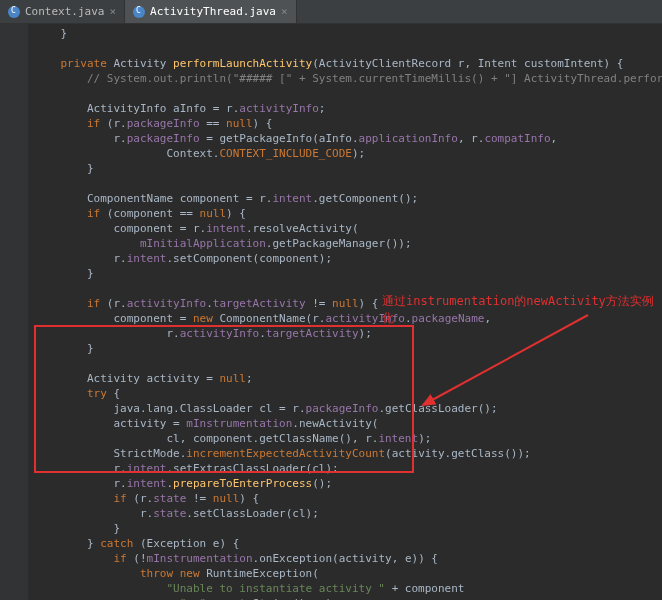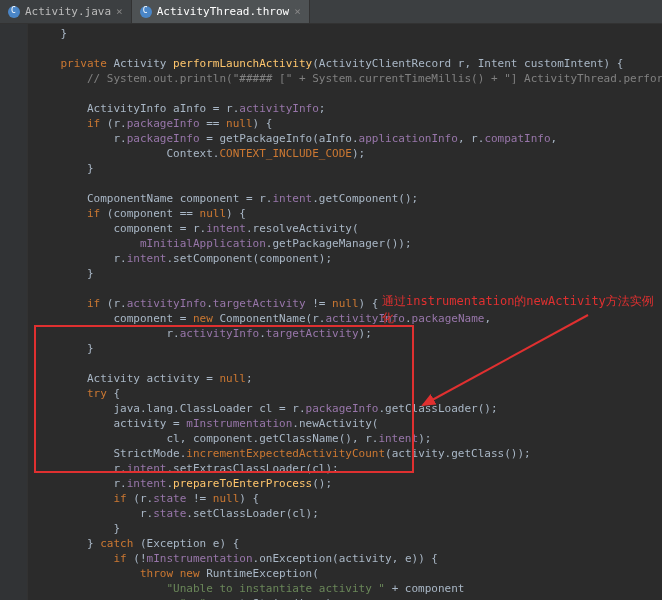--- a/index.html
+++ b/index.html
@@ -22,26 +22,26 @@
 .hl-box{position:absolute;border:2px solid #e03030;left:34px;top:325px;width:380px;height:148px;pointer-events:none}
 .anno{position:absolute;color:#e03030;font-size:12px;left:382px;top:293px}
 .arrow{position:absolute;left:418px;top:310px;pointer-events:none}
 </style>
 </head>
 <body>
 
 <div class="tabs">
   <div class="tab">
     <span class="ico"></span>
-    <span>Activity.java</span>
+    <span>Context.java</span>
     <span class="close">×</span>
   </div>
   <div class="tab active">
     <span class="ico"></span>
-    <span>ActivityThread.throw</span>
+    <span>ActivityThread.java</span>
     <span class="close">×</span>
   </div>
 </div>
 
 <div class="editor">
   <div class="gutter"></div>
   <div class="code" id="code"><div>    }</div><div> </div><div><span class="kw">    private </span><span>Activity </span><span class="fn">performLaunchActivity</span><span>(ActivityClientRecord r, Intent customIntent) {</span></div><div><span class="cm">        // System.out.println("##### [" + System.currentTimeMillis() + "] ActivityThread.performLaunchActivity(" + r + ")");</span></div><div> </div><div><span>        ActivityInfo aInfo = r.</span><span class="fd">activityInfo</span><span>;</span></div><div><span class="kw">        if </span><span>(r.</span><span class="fd">packageInfo</span><span> == </span><span class="kw">null</span><span>) {</span></div><div><span>            r.</span><span class="fd">packageInfo</span><span> = getPackageInfo(aInfo.</span><span class="fd">applicationInfo</span><span>, r.</span><span class="fd">compatInfo</span><span>,</span></div><div><span>                    Context.</span><span class="it">CONTEXT_INCLUDE_CODE</span><span>);</span></div><div>        }</div><div> </div><div><span>        ComponentName component = r.</span><span class="fd">intent</span><span>.getComponent();</span></div><div><span class="kw">        if </span><span>(component == </span><span class="kw">null</span><span>) {</span></div><div><span>            component = r.</span><span class="fd">intent</span><span>.resolveActivity(</span></div><div><span>                </span><span class="fd">mInitialApplication</span><span>.getPackageManager());</span></div><div><span>            r.</span><span class="fd">intent</span><span>.setComponent(component);</span></div><div>        }</div><div> </div><div><span class="kw">        if </span><span>(r.</span><span class="fd">activityInfo</span><span>.</span><span class="fd">targetActivity</span><span> != </span><span class="kw">null</span><span>) {</span></div><div><span>            component = </span><span class="kw">new </span><span>ComponentName(r.</span><span class="fd">activityInfo</span><span>.</span><span class="fd">packageName</span><span>,</span></div><div><span>                    r.</span><span class="fd">activityInfo</span><span>.</span><span class="fd">targetActivity</span><span>);</span></div><div>        }</div><div> </div><div><span>        Activity activity = </span><span class="kw">null</span><span>;</span></div><div><span class="kw">        try </span><span>{</span></div><div><span>            java.lang.ClassLoader cl = r.</span><span class="fd">packageInfo</span><span>.getClassLoader();</span></div><div><span>            activity = </span><span class="fd">mInstrumentation</span><span>.newActivity(</span></div><div><span>                    cl, component.getClassName(), r.</span><span class="fd">intent</span><span>);</span></div><div><span>            StrictMode.</span><span class="it">incrementExpectedActivityCount</span><span>(activity.getClass());</span></div><div><span>            r.</span><span class="fd">intent</span><span>.setExtrasClassLoader(cl);</span></div><div><span>            r.</span><span class="fd">intent</span><span>.</span><span class="fn">prepareToEnterProcess</span><span>();</span></div><div><span class="kw">            if </span><span>(r.</span><span class="fd">state</span><span> != </span><span class="kw">null</span><span>) {</span></div><div><span>                r.</span><span class="fd">state</span><span>.setClassLoader(cl);</span></div><div>            }</div><div><span>        } </span><span class="kw">catch </span><span>(Exception e) {</span></div><div><span class="kw">            if </span><span>(!</span><span class="fd">mInstrumentation</span><span>.onException(activity, e)) {</span></div><div><span class="kw">                throw new </span><span>RuntimeException(</span></div><div><span class="st">                    "Unable to instantiate activity " </span><span>+ component</span></div><div><span>                    + </span><span class="st">": " </span><span>+ e.toString(), e);</span></div></div>
 </div>
 
 <div class="hl-box"></div>

